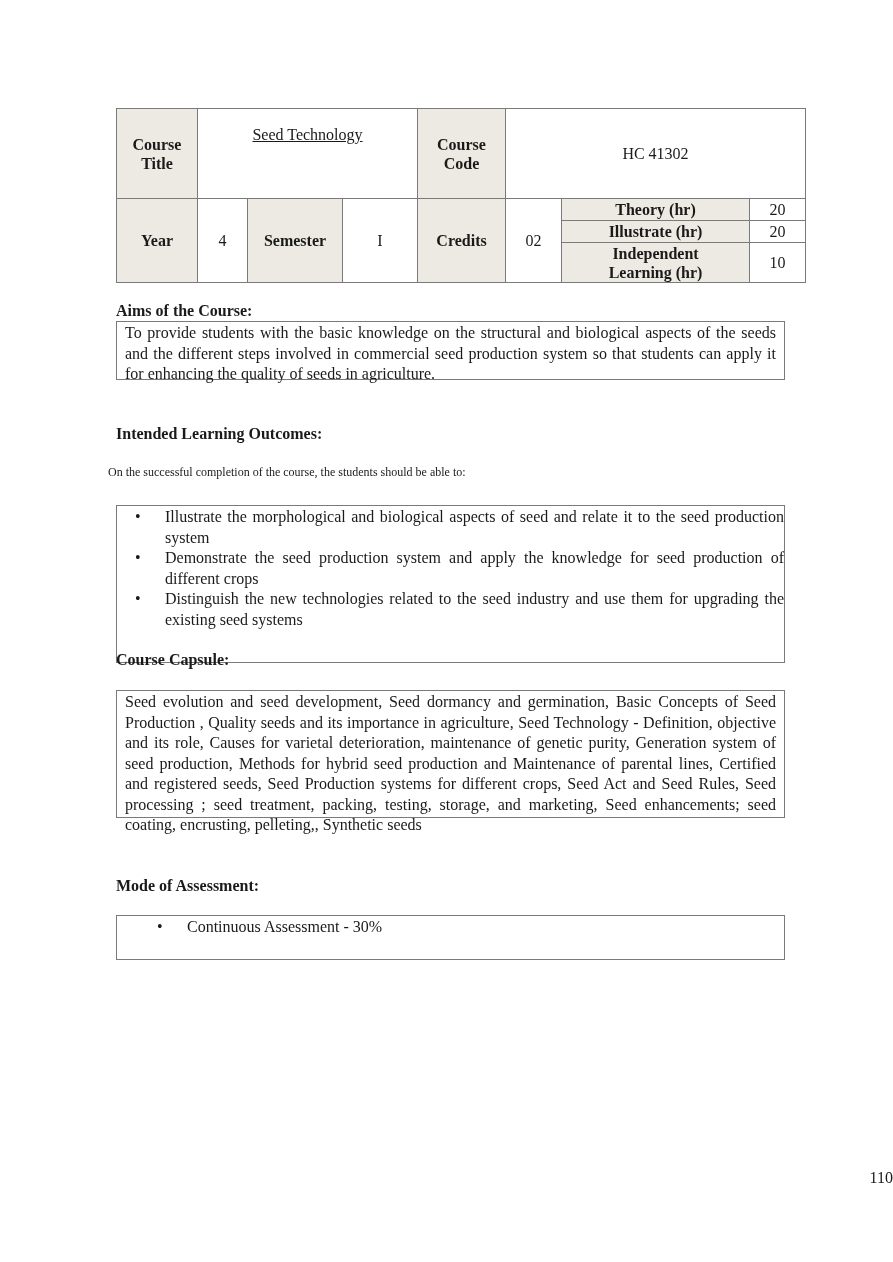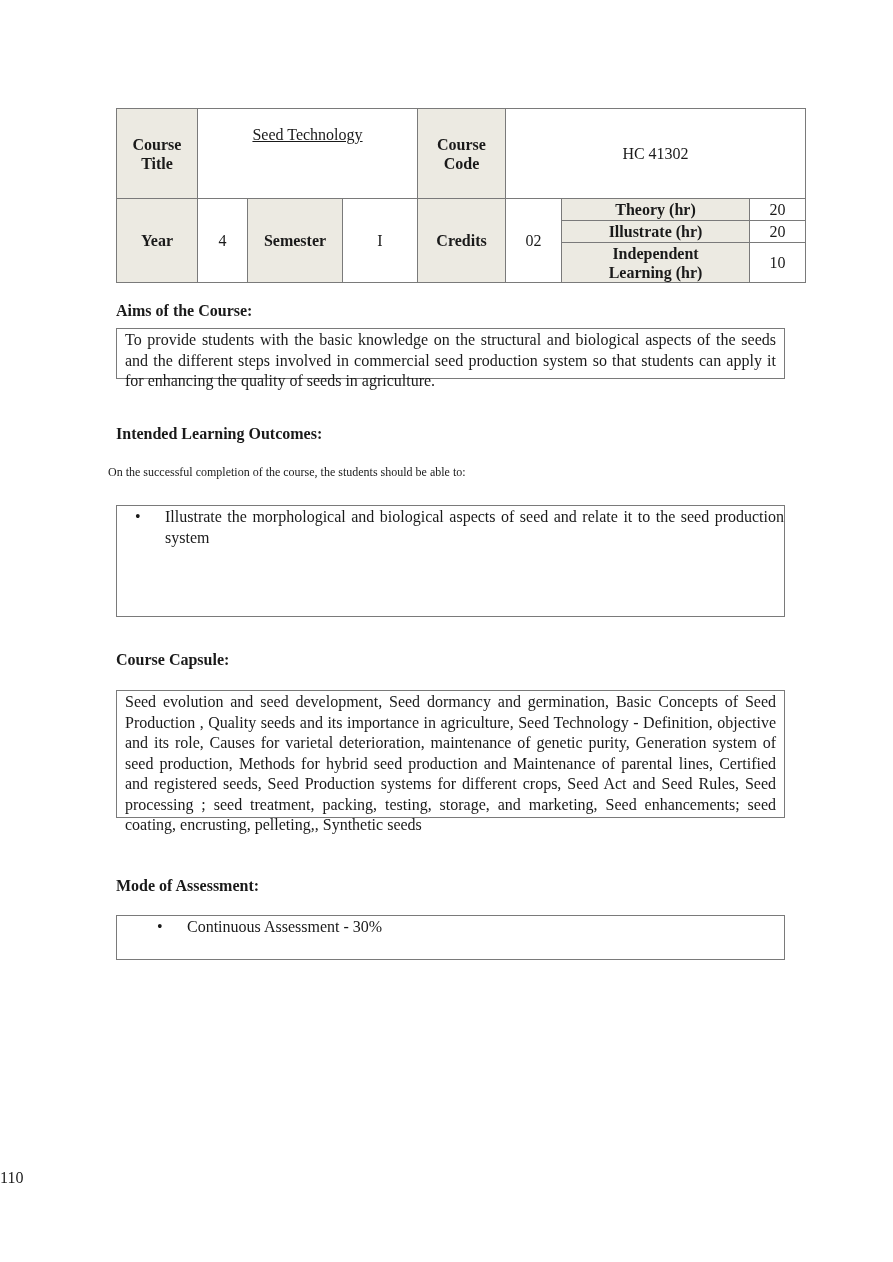--- a/index.html
+++ b/index.html
@@ -7,21 +7,21 @@
   #course-table { position: absolute; left: 116px; top: 108px; width: 689px; border-collapse: collapse; table-layout: fixed; font-family: "Liberation Serif", serif; font-size: 16px; }
   #course-table td { border: 1px solid #7a7a7a; text-align: center; vertical-align: middle; padding: 0 4px; line-height: 19px; }
   .hdr { background: #eceae2; font-weight: bold; }
   .val { background: #ffffff; }
   .section-heading { position: absolute; left: 92px; font-family: "Liberation Serif", serif; font-weight: bold; font-size: 16px; margin-left: 24px; }
   .plain-line { position: absolute; left: 108px; font-family: "Liberation Serif", serif; font-size: 12px; }
   .box { position: absolute; left: 116px; width: 669px; border: 1px solid #7a7a7a; box-sizing: border-box; font-family: "Liberation Serif", serif; font-size: 16px; line-height: 20.5px; padding: 1px 8px 1px 8px; text-align: justify; }
   .box ul { margin: 0; padding: 0 0 0 32px; }
   .box li { list-style: none; position: relative; padding-left: 8px; }
   .box li::before { content: "•"; position: absolute; left: -22px; }
-  #page-number { position: absolute; left: 0; right: 0; top: 1169px; text-align: left; font-family: "Liberation Serif", serif; font-size: 16px; }
+  #page-number { position: absolute; left: 0; right: 0; top: 1169px; text-align: right; font-family: "Liberation Serif", serif; font-size: 16px; }
 </style>
 </head>
 <body>
 
 <table id="course-table">
   <colgroup>
     <col style="width:81px">
       <col style="width:50px">
       <col style="width:95px">
       <col style="width:75px">
@@ -52,29 +52,31 @@
     <td class="val">20</td>
   </tr>
   <tr style="height:40px">
     <td class="hdr" style="padding:0 40px;margin-top:34px;">Independent Learning (hr)</td>
     <td class="val">10</td>
   </tr>
 </tbody>
   </table>
 
 <div class="section-heading" style="top:302px">Aims of the Course:</div>
-<div class="box" style="top:328px;height:51px">
+<div class="box" style="top:321px;height:59px">
   <div>To provide students with the basic knowledge on the structural and biological aspects of the seeds and the different steps involved in commercial seed production system so that students can apply it for enhancing the quality of seeds in agriculture.</div>
 </div>
 
 <div class="section-heading" style="top:425px">Intended Learning Outcomes:</div>
 <div class="plain-line" style="top:465px">On the successful completion of the course, the students should be able to:</div>
-<div class="box" style="top:505px;height:112px;padding-right:0">
+<div class="box" style="top:505px;height:158px;padding-right:0">
   <ul>
     <li>Illustrate the morphological and biological aspects of seed and relate it to the seed production system</li>
+    <li>Demonstrate the seed production system and apply the knowledge for seed production of different crops</li>
+    <li>Distinguish the new technologies related to the seed industry and use them for upgrading the existing seed systems</li>
   </ul>
 </div>
 
 <div class="section-heading" style="top:651px">Course Capsule:</div>
 <div class="box" style="top:690px;height:128px">
   <div>Seed evolution and seed development, Seed dormancy and germination, Basic Concepts of Seed Production , Quality seeds and its importance in agriculture, Seed Technology - Definition, objective and  its role, Causes for varietal deterioration, maintenance of genetic purity, Generation system of seed production, Methods for hybrid seed production and Maintenance of parental lines, Certified and registered seeds, Seed Production systems for different crops, Seed Act and Seed Rules, Seed processing ; seed treatment, packing, testing, storage, and marketing, Seed enhancements; seed coating, encrusting, pelleting,, Synthetic seeds</div>
 </div>
 
 <div class="section-heading" style="top:877px">Mode of Assessment:</div>
 <div class="box" style="top:915px;height:45px;text-align:left">

